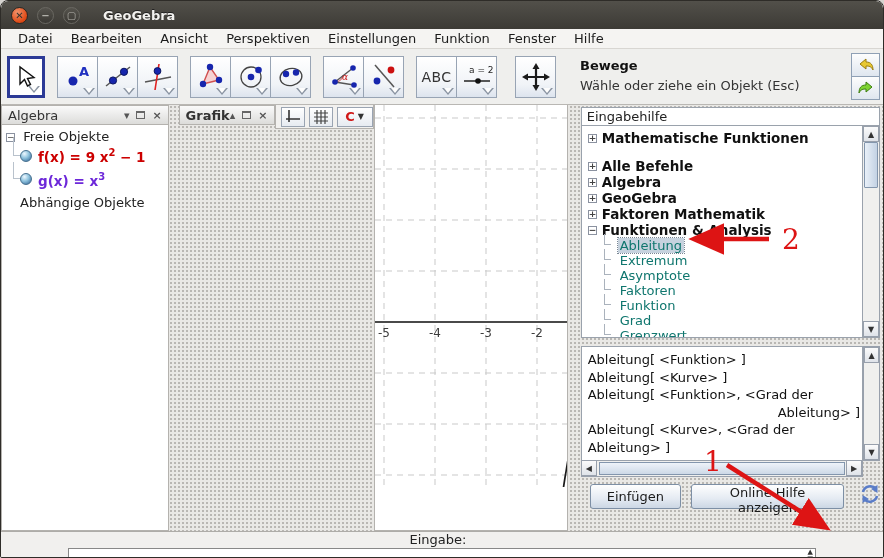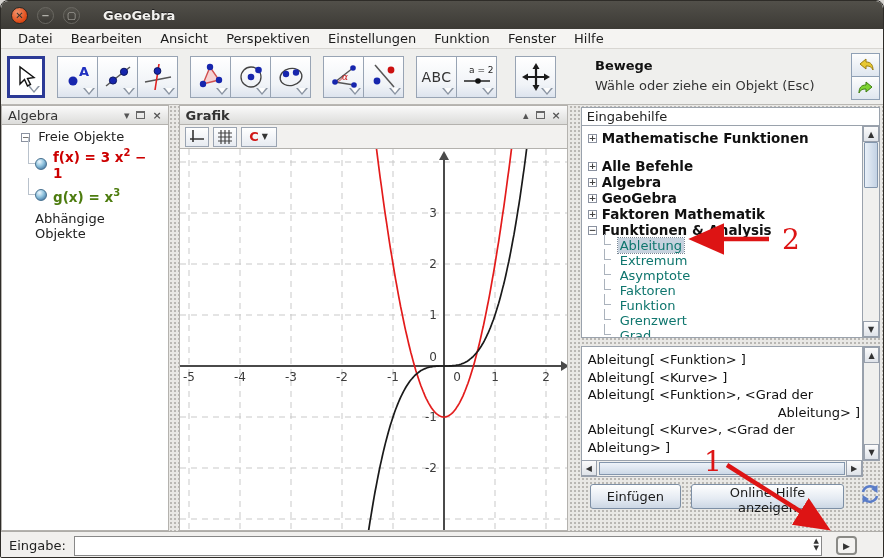--- a/index.html
+++ b/index.html
@@ -20,47 +20,47 @@
   .menubar span { font-size:13px; color:#1c1c1c; padding:0 9px; cursor:default; }
 
   
   .toolbar { height:56px; background:#efefed; border-bottom:1px solid #b9b7b3; display:flex; align-items:center; padding:0 6px; position:relative; }
   .tgroup { display:flex; margin-right:12px; }
   .tbtn { width:41px; height:42px; background:linear-gradient(#ffffff,#f0f3f7 70%,#dde4ee); border:1px solid #98a4b4; position:relative; display:flex; align-items:center; justify-content:center; }
   .tbtn + .tbtn { margin-left:-1px; }
   .tbtn.sel { border:3px solid #2c3a96; background:#fff; width:38px; height:42px; }
   .dd { position:absolute; right:2px; bottom:2px; width:0; height:0; border-left:6px solid transparent; border-right:6px solid transparent; border-top:7px solid #8a94a2; }
   .dd::after { content:""; position:absolute; left:-4.5px; top:-6.5px; border-left:4.5px solid transparent; border-right:4.5px solid transparent; border-top:5px solid #fdfdfd; }
-  .status { margin-left:27px; line-height:1.25; }
+  .status { margin-left:12px; line-height:1.25; }
   .status b { font-size:13px; color:#111; display:block; }
   .status i { font-style:normal; font-size:13px; color:#333; }
   .undoredo { position:absolute; right:3px; top:4px; display:flex; flex-direction:column; }
   .urbtn { width:29px; height:24px; background:linear-gradient(#fdfdfd,#dfe6ef); border:1px solid #8fa0b5; display:flex; align-items:center; justify-content:center; }
   .urbtn + .urbtn { margin-top:-1px; }
 
   
   .main { height:426px; display:flex; background-image:radial-gradient(#b9b7b3 1px, transparent 1px); background-size:4px 4px; background-color:#e9e8e5; }
   .gutter { width:10px; }
   .panel-head { height:20px; background:linear-gradient(#fafafa,#dcdcda); border:1px solid #b4b2ae; display:flex; align-items:center; padding:0 6px; font-size:13px; font-weight:bold; color:#333; }
   .phicons { margin-left:auto; display:flex; gap:7px; align-items:center; color:#555; font-size:11px; }
   .phicons .box { width:9px; height:8px; border:1px solid #666; border-top:2px solid #666; display:inline-block; }
 
   
   .algebra { width:168px; display:flex; flex-direction:column; }
-  .algebra .content { flex:1; background:#fff; border:1px solid #b4b2ae; border-top:none; padding:4px 19px; font-size:13px; color:#222; }
+  .algebra .content { flex:1; background:#fff; border:1px solid #b4b2ae; border-top:none; padding:4px 4px; font-size:13px; color:#222; }
   .exp { display:inline-block; width:9px; height:9px; border:1px solid #8b92a0; background:#fff; font-size:9px; line-height:7px; text-align:center; color:#444; vertical-align:1px; margin-right:4px; }
   .obj-row { display:flex; align-items:center; padding:3px 0 3px 14px; position:relative; }
   .obj-row .conn { position:absolute; left:7px; top:-6px; bottom:50%; width:7px; border-left:1px solid #b9c2cc; border-bottom:1px solid #b9c2cc; }
   .marble { width:12px; height:12px; border-radius:50%; background:radial-gradient(circle at 35% 28%, #eef8ff, #8ec2dd 45%, #3f719f 90%); border:1px solid #46708f; margin-right:6px; flex:none; }
   .formula { font-weight:bold; font-size:13.5px; }
   .formula sup { font-size:10px; }
   .dep-label { padding:4px 0 0 14px; }
 
   
-  .grafik { width:390px; display:flex; flex-direction:column; }
+  .grafik { width:390px; display:flex; }
   .gtoolbar { height:24px; background:#f2f1ef; border:1px solid #b4b2ae; border-top:none; display:flex; align-items:center; gap:4px; padding-left:5px; }
   .gtb { height:20px; min-width:24px; background:linear-gradient(#fff,#e7ebf1); border:1px solid #9aa4b2; display:flex; align-items:center; justify-content:center; gap:3px; padding:0 3px; }
   .canvas { flex:1; background:#fff; border:1px solid #b4b2ae; border-top:none; position:relative; overflow:hidden; }
   .canvas svg { position:absolute; left:0; top:0; }
 
   
   .helpp { width:306px; display:flex; flex-direction:column; padding:2px 3px 0 3px; }
   .help-title { height:19px; background:#fff; border:1px solid #9aa2ac; font-size:13px; color:#222; padding:1px 5px; }
   .treebox { height:212px; background:#fff; border:1px solid #9aa2ac; border-top:none; display:flex; }
   .tree { flex:1; padding:4px 0 0 6px; overflow:hidden; }
@@ -81,21 +81,21 @@
   .synbox { flex:1; background:#fff; border:1px solid #9aa2ac; font-size:13px; color:#111; padding:4px 2px 0 6px; line-height:17.5px; overflow:hidden; }
   .synbox .indent { padding-left:58px;text-align:right; }
   .hscroll { height:16px; display:flex; border:1px solid #98a0ac; border-top:none; margin-right:17px; background:#f0f0ee; }
   .hbtn { width:16px; background:linear-gradient(#fbfbfb,#dfe3e9); border:1px solid #98a0ac; margin:-1px 0 0 -1px; display:flex; align-items:center; justify-content:center; font-size:8px; color:#333; }
   .hthumb { flex:1; margin:1px 2px; background:linear-gradient(#eef3f9,#cdd9e7); border:1px solid #8396ad; }
   .btnrow { height:38px; display:flex; align-items:center; gap:10px; padding:0 0 0 9px; }
   .pushbtn { height:25px; background:linear-gradient(#fefefe,#e4eaf2 60%,#ccd7e4); border:1px solid #7d8fa5; border-radius:3px; font-size:13px; color:#1a1a1a; padding:0 16px; font-family:inherit; }
   .refresh { margin-left:6px; }
 
   
-  .inputbar { height:28px; background:#f1f0ee; border-top:1px solid #aeaca8; display:flex; align-items:center; padding:0 8px; }
+  .inputbar { height:28px; background:#f1f0ee; border-top:1px solid #aeaca8; display:flex; align-items:center; padding:0 8px;flex-direction:column; }
   .inputbar label { font-size:13px; color:#222; margin-right:8px; }
   .ifieldwrap { position:relative; width:748px; height:20px; }
   .ifield { width:100%; height:20px; border:1px solid #888; background:#fff; font-size:13px; padding:0 18px 0 4px; font-family:inherit; }
   .spinner { position:absolute; right:3px; top:2px; display:flex; flex-direction:column; font-size:7px; line-height:7px; color:#333; }
   .helpbtn { margin-left:14px; width:21px; height:19px; border:2px solid #8a8a86; border-radius:4px; background:#f4f3f1; display:flex; align-items:center; justify-content:center; font-size:9px; color:#333; }
 
   
   .overlay { position:absolute; inset:0; pointer-events:none; z-index:40; }
 </style>
 </head>
@@ -272,27 +272,27 @@
       </div>
       <div class="content">
         <div>
           <span class="exp">−</span>
           <span>Freie Objekte</span>
         </div>
         <div class="obj-row">
           <span class="conn"></span>
           <span class="marble"></span>
           <span class="formula" style="color:#cc0000;">
-            <span>f(x)</span><span> = 3 x</span><sup>2</sup><span> − 1</span>
+            <span>f(x)</span><span> = 9 x</span><sup>2</sup><span> − 1</span>
           </span>
         </div>
         <div class="obj-row">
           <span class="conn"></span>
           <span class="marble"></span>
-          <span class="formula" style="color:#4d7c0f;">
+          <span class="formula" style="color:#6d28d9;">
             <span>g(x)</span><span> = x</span><sup>3</sup><span></span>
           </span>
         </div>
         <div class="dep-label">Abhängige Objekte</div>
       </div>
     </div>
 
     <div class="gutter"></div>
 
     <div class="grafik">
@@ -414,25 +414,25 @@
           <div class="tchild">
               <span class="conn"></span>
               <span class="lbl">Faktoren</span>
             </div>
           <div class="tchild">
               <span class="conn"></span>
               <span class="lbl">Funktion</span>
             </div>
           <div class="tchild">
               <span class="conn"></span>
+              <span class="lbl">Grad</span>
+            </div>
+          <div class="tchild">
+              <span class="conn"></span>
               <span class="lbl">Grenzwert</span>
-            </div>
-          <div class="tchild">
-              <span class="conn"></span>
-              <span class="lbl">Grad</span>
             </div>
         </div>
         <div class="vscroll">
           <div class="sbtn">▲</div>
           <div class="sthumb"></div>
           <div class="strack"></div>
           <div class="sbtn">▼</div>
         </div>
       </div>
       <div class="splitter"></div>

